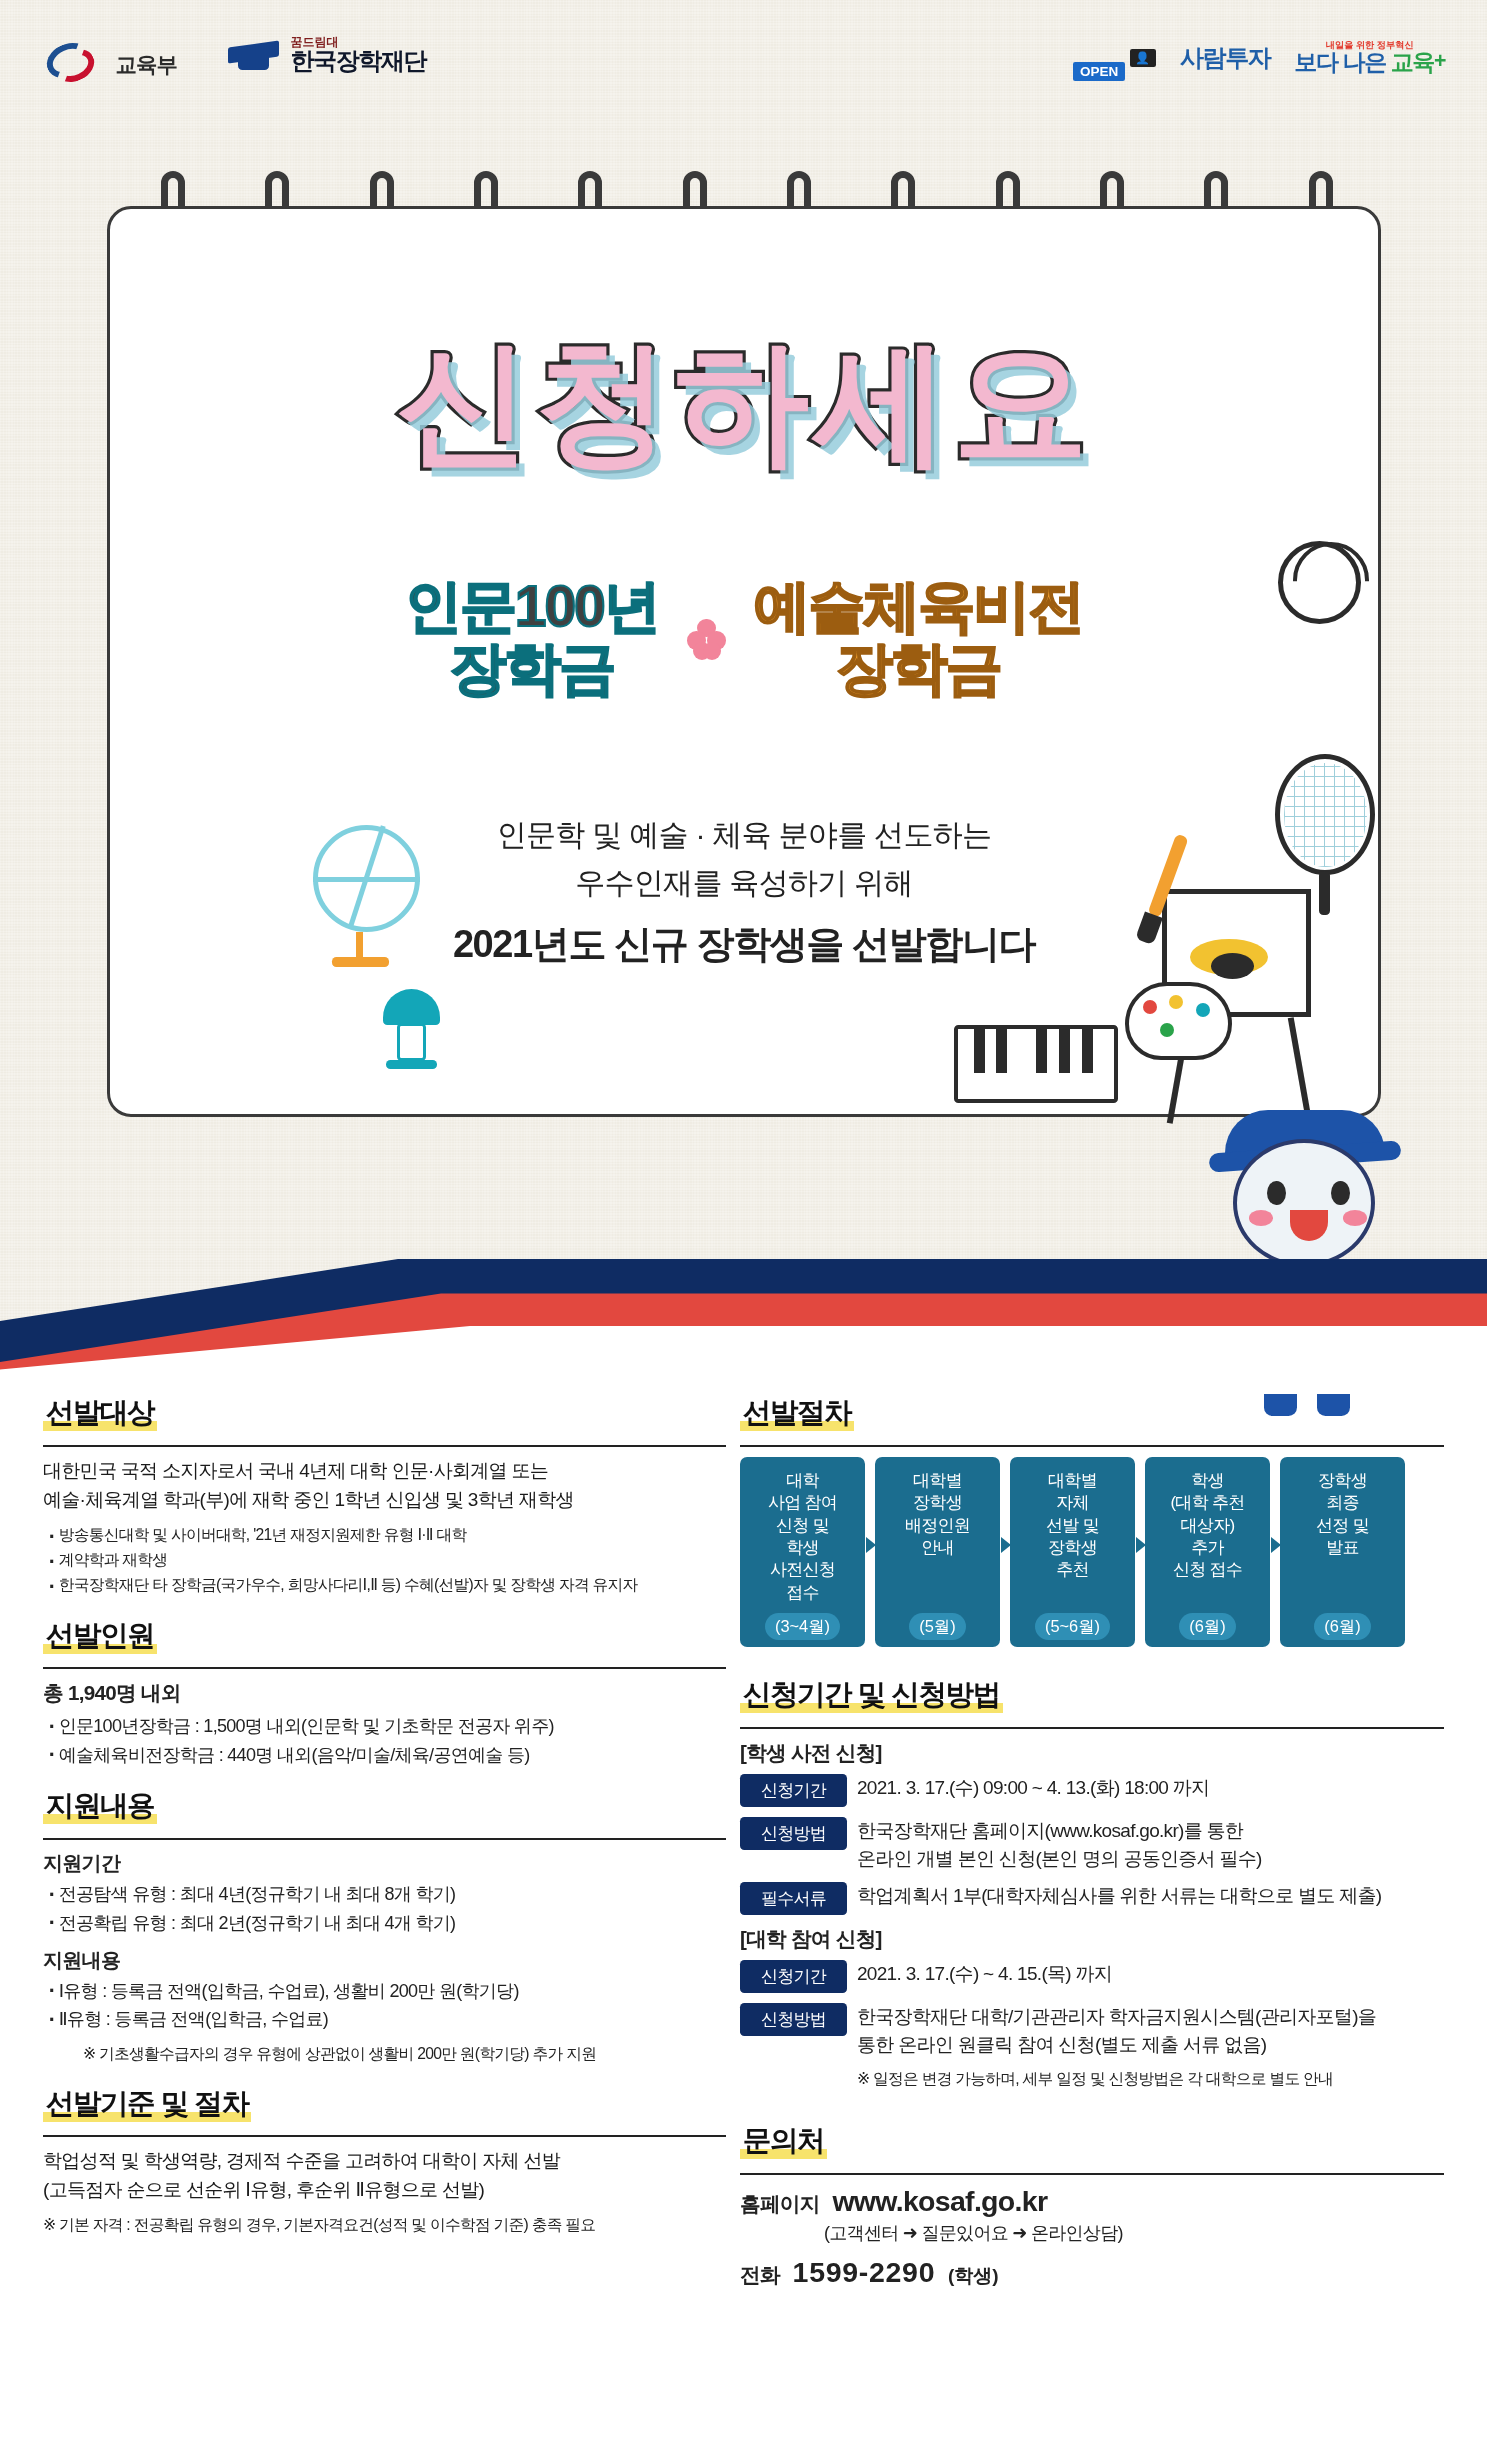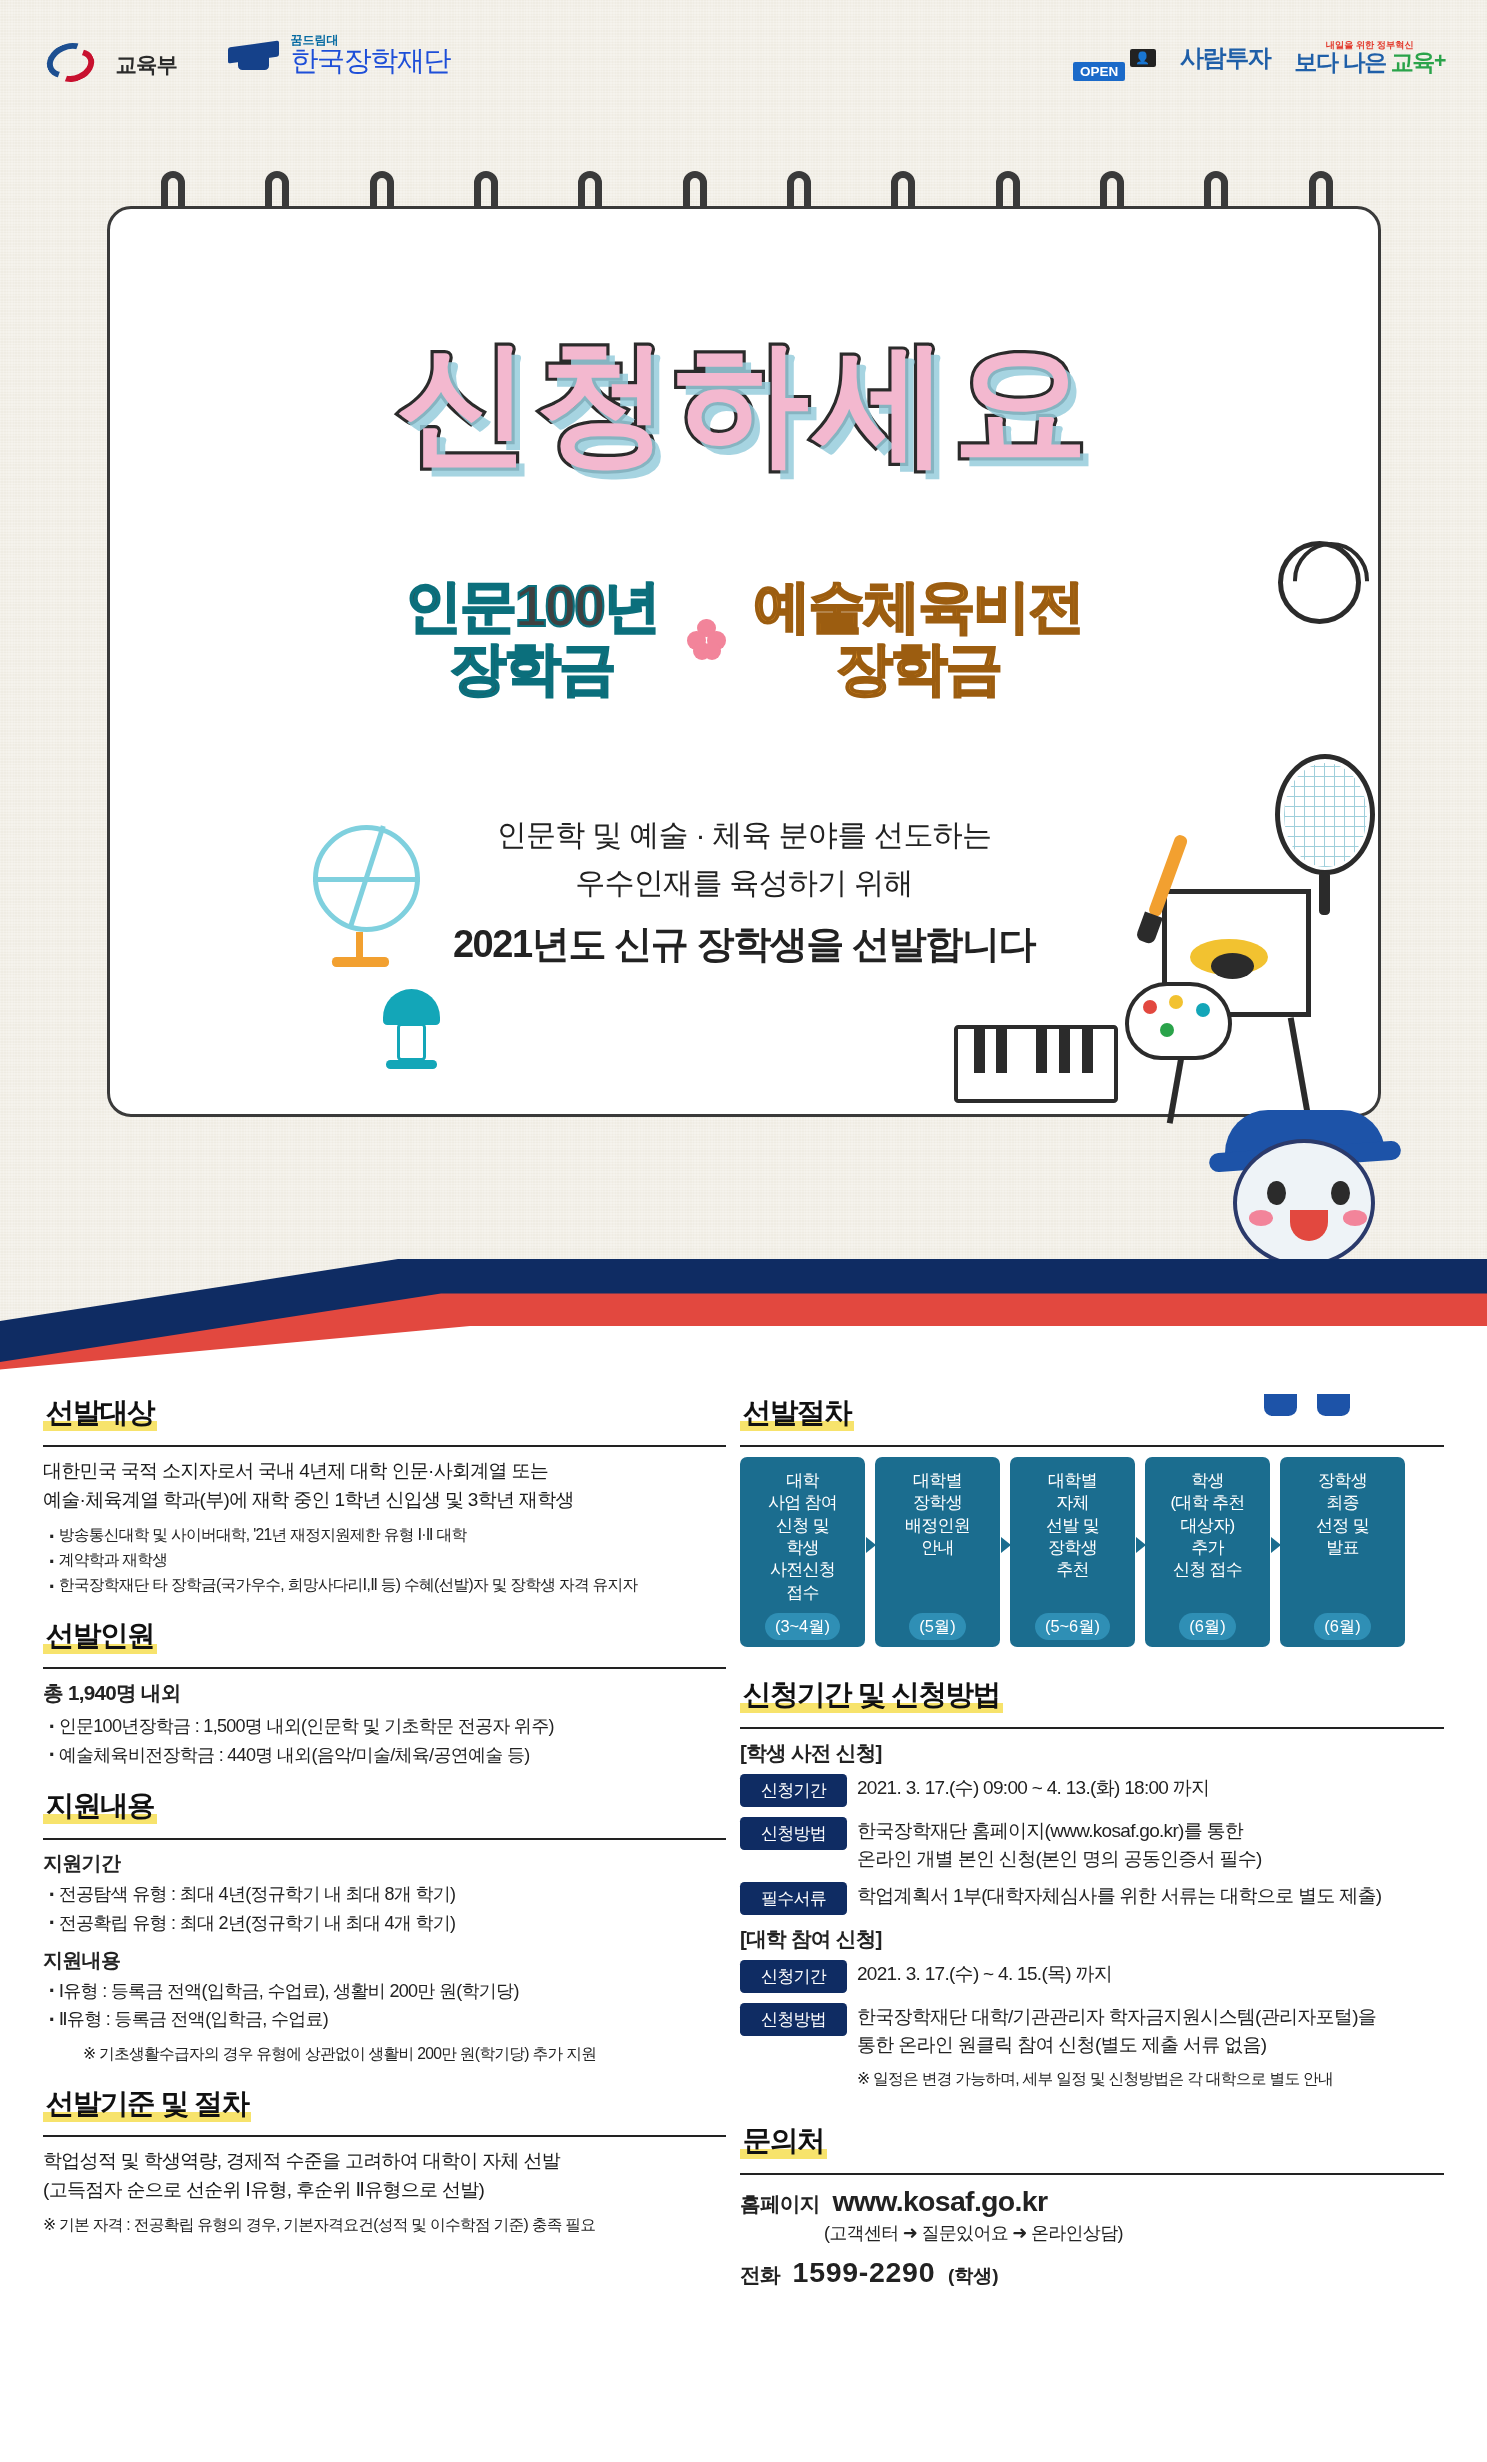--- a/index.html
+++ b/index.html
@@ -32,22 +32,22 @@
   .gov-mark{ width:61px; height:46px; position:relative; }
   .gov-mark .arc1{ position:absolute; left:2.8px; top:2.8px; width:44px; height:33px; border:6.4px solid #1d4f91; border-radius:50%; border-right-color:transparent; border-bottom-color:transparent; transform:rotate(-25deg); }
   .gov-mark .arc2{ position:absolute; left:11.4px; top:8.5px; width:41px; height:31px; border:6.4px solid #c8102e; border-radius:50%; border-left-color:transparent; border-top-color:transparent; transform:rotate(-25deg); }
   .gov-text{ font-size:21.3px; font-weight:bold; color:#2b2b2b; letter-spacing:-0.7px; }
 
   .kosaf-logo{ position:absolute; left:228px; top:33px; display:flex; align-items:center; gap:8.5px; }
   .kosaf-cap{ width:54px; height:43px; position:relative; }
   .kosaf-cap .cap{ position:absolute; left:0; top:11.4px; width:51px; height:15.7px; background:#15418a; transform:skewY(-8deg); border-radius:2.1px; }
   .kosaf-cap .cap2{ position:absolute; left:10px; top:21.3px; width:31px; height:15.7px; background:#15418a; border-radius:0 0 4.3px 4.3px; }
   .kosaf-txt{ line-height:1.05; }
-  .kosaf-txt .small{ font-size:12px; color:#0369a1; font-weight:bold; }
-  .kosaf-txt .big{ font-size:28px; color:#1d4ed8; font-weight:normal; letter-spacing:-1.4px; }
+  .kosaf-txt .small{ font-size:12px; color:#7f1d1d; font-weight:bold; }
+  .kosaf-txt .big{ font-size:24px; color:#0f172a; font-weight:bold; letter-spacing:-1.4px; }
 
   .right-logos{ position:absolute; right:43px; top:34px; display:flex; align-items:center; gap:24px; }
   .badge-open{ display:flex; align-items:center; gap:4.3px; }
   .open-chip{ background:#1b6ac9; color:#fff; font-size:13.5px; font-weight:bold; padding:2.1px 7.1px; border-radius:2.1px;margin-top:28px; }
   .open-chip2{ background:#222; color:#fff; font-size:12px; padding:2.1px 5.7px; border-radius:2.1px; }
   .logo-saram{ font-size:24px; font-weight:bold; color:#1f5fa8; letter-spacing:-1.4px; }
   .logo-edu{ text-align:center; line-height:1.05; }
   .logo-edu .l1{ font-size:9.2px; color:#e23b2e; font-weight:bold; }
   .logo-edu .l2{ font-size:23px; font-weight:bold; letter-spacing:-1.4px; }
   .logo-edu .l2 .b{ color:#1f5fa8; }

